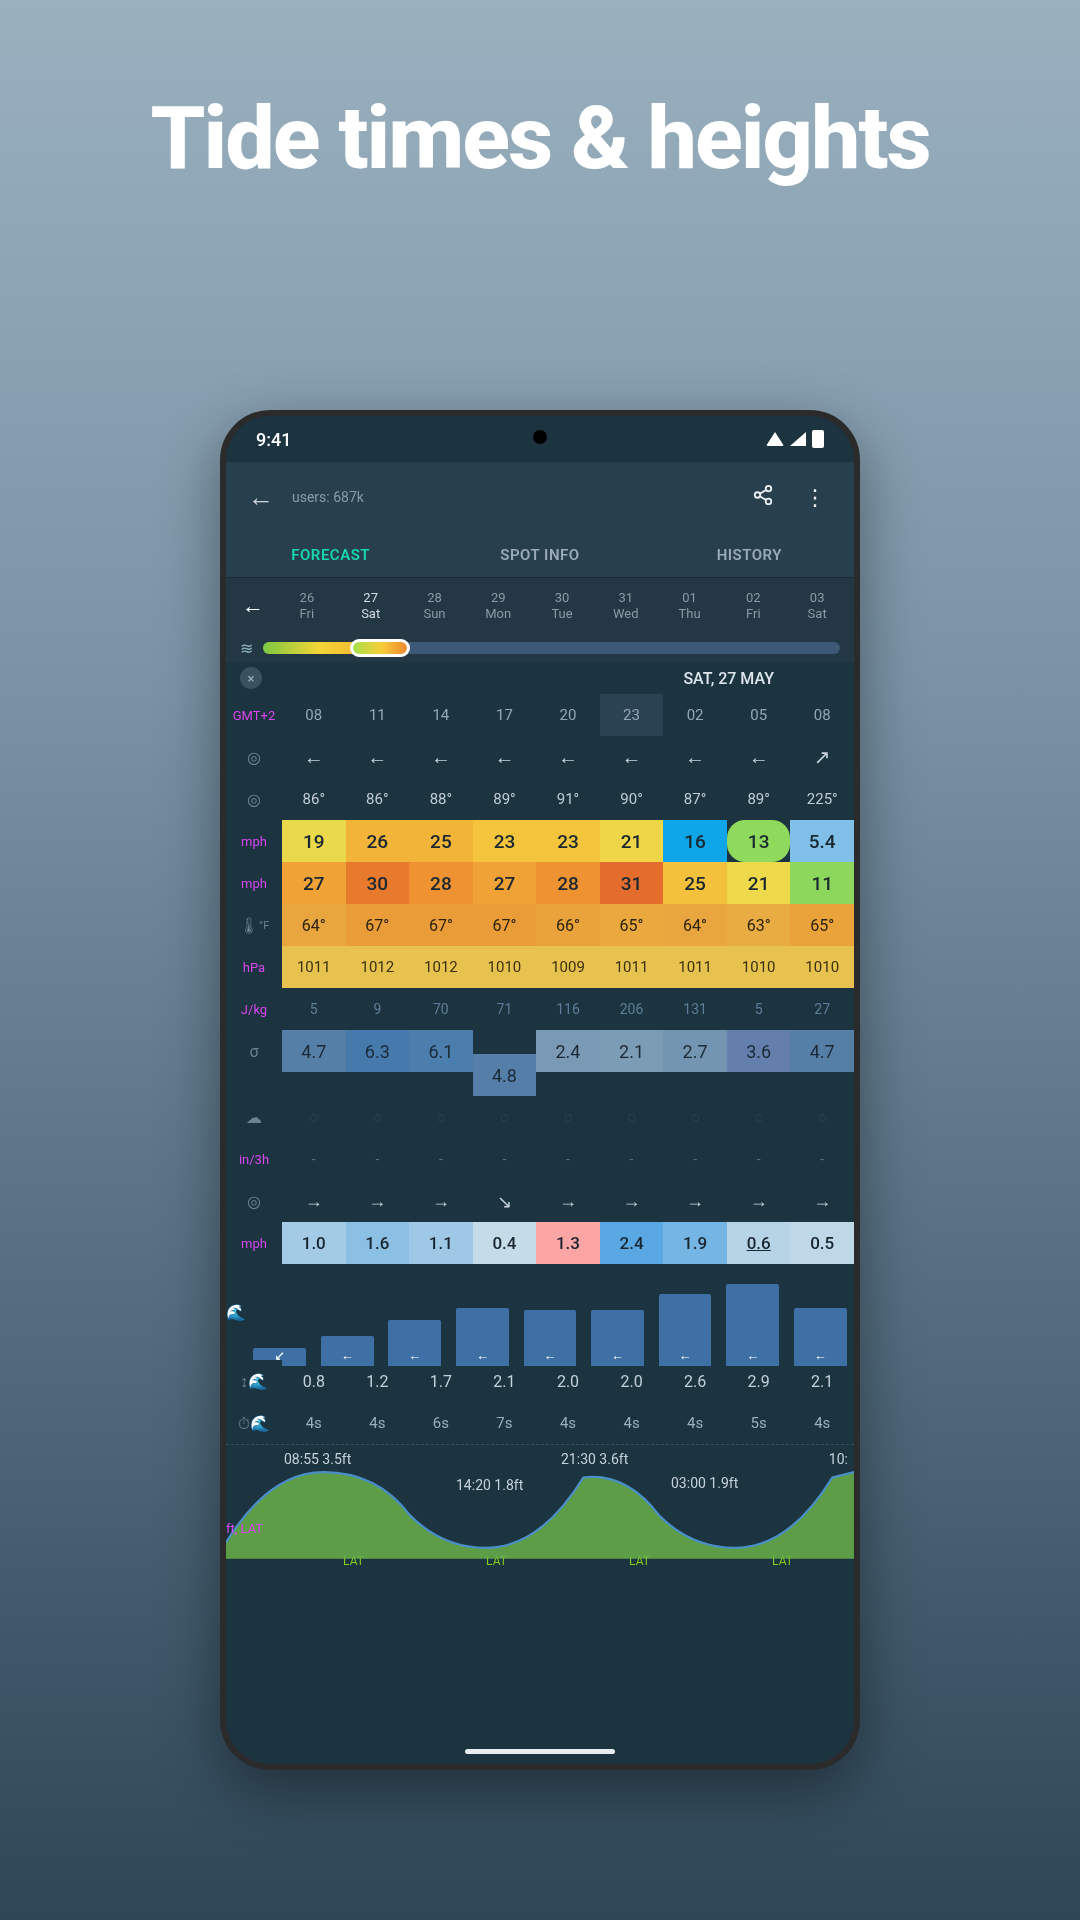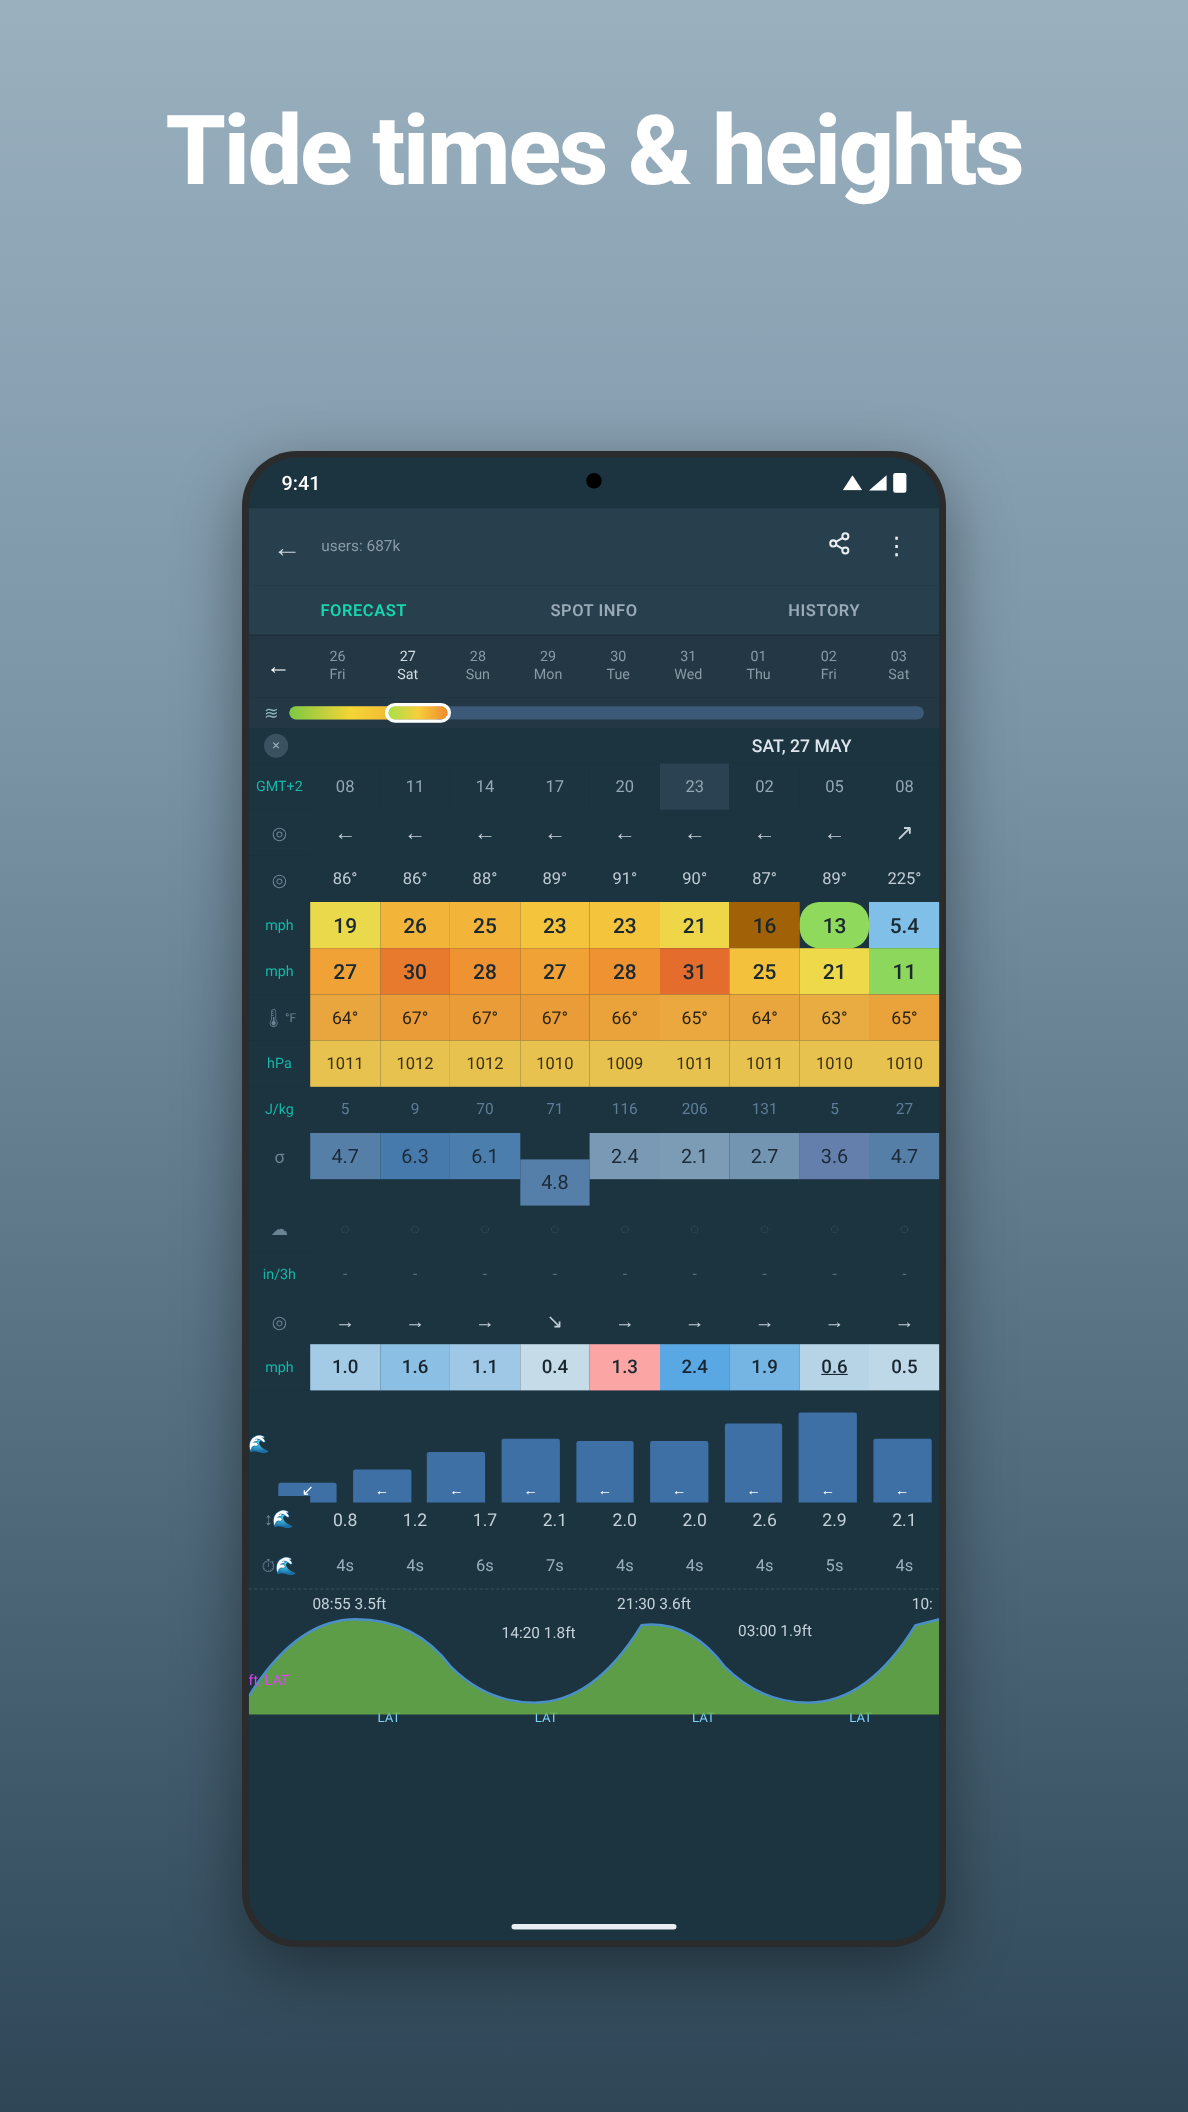--- a/index.html
+++ b/index.html
@@ -31,21 +31,21 @@
 .date-col.sel{color:#d3dce2}
 .slider-row{height:28px;display:flex;align-items:center;padding:0 14px;gap:10px;background:#233744}
 .wind-ico{color:#8fb5c0;font-size:16px}
 .slider{flex:1;height:12px;background:#3c5a78;border-radius:6px;position:relative}
 .slider-fill{position:absolute;left:0;height:100%;border-radius:6px;background:linear-gradient(90deg,#7cc843 0%,#f4d536 40%,#f09a2f 100%)}
 .slider-thumb{position:absolute;height:18px;width:60px;background:linear-gradient(90deg,#a7e04a,#f6cf3b,#f08a2f);border:3px solid #fff;border-radius:10px;top:-3px}
 .date-label-row{height:32px;display:flex;align-items:center;background:#1c3340;padding-left:14px}
 .close-chip{width:22px;height:22px;background:#3a5260;border-radius:11px;color:#9fb4c0;font-size:13px;display:flex;align-items:center;justify-content:center}
 .date-label{margin-left:auto;margin-right:80px;color:#dde6ec;font-size:16px;font-weight:500}
 .grid{display:grid;grid-template-columns:56px repeat(9,1fr)}
-.rh{height:42px;display:flex;align-items:center;justify-content:center;color:#14b8a6;font-size:13px;background:#1c3340}
+.rh{height:42px;display:flex;align-items:center;justify-content:center;color:#d946ef;font-size:13px;background:#1c3340}
 .rh.ico{font-size:16px;color:#6a8494}
 .cell{height:42px;display:flex;align-items:center;justify-content:center;font-size:16px;color:#d0dae0}
 .hours .cell{color:#94a8b4;font-size:15px;background:#1c3340}
 .hours .cell.sel{background:#2a4252}
 .dir .cell{color:#c6d2da;font-size:20px}
 .deg .cell{color:#c0ccd4;font-size:15px}
 .wind1 .cell,.wind2 .cell{color:#1a2830;font-size:19px;font-weight:500}
 .temp .cell{color:#2b2310;font-size:16px}
 .hpa .cell{color:#3a3012;font-size:15px}
 .jkg .cell{color:#5d7e98;font-size:14px}
@@ -64,21 +64,21 @@
 .tide-area{height:110px;position:relative;background:#1c3340;border-top:1px dashed #3a5260}
 .tide-svg{position:absolute;inset:0}
 .tide-lbl{position:absolute;color:#c5d2da;font-size:14px}
 .tide-lbl.t1{left:58px;top:6px}
 .tide-lbl.t2{left:230px;top:32px}
 .tide-lbl.t3{left:335px;top:6px}
 .tide-lbl.t4{left:445px;top:30px}
 .tide-lbl.t5{right:6px;top:6px}
 .tide-unit{position:absolute;left:0;bottom:18px;color:#d946ef;font-size:13px}
 .tick-row{height:24px;display:flex;background:#1c3340;padding-left:56px}
-.tick{flex:1;text-align:center;color:#7dd3fc;font-size:12px}
+.tick{flex:1;text-align:center;color:#84cc16;font-size:12px}
 .home-ind{position:absolute;bottom:10px;left:50%;transform:translateX(-50%);width:150px;height:5px;background:#e8eef2;border-radius:3px}
 </style>
 </head>
 <body>
 
 <div class="backdrop"></div>
 <div class="headline">Tide times &amp; heights</div>
 
 <div class="phone">
 <div class="phone-inner">
@@ -185,21 +185,21 @@
       </div>
 <div class="grid wind1">
   <div class="rh">mph</div>
 
 <div class="cell" style="background: rgb(234, 217, 74);">19</div>
         <div class="cell" style="background: rgb(242, 180, 57);">26</div>
         <div class="cell" style="background: rgb(242, 180, 57);">25</div>
         <div class="cell" style="background: rgb(244, 196, 60);">23</div>
         <div class="cell" style="background: rgb(244, 196, 60);">23</div>
         <div class="cell" style="background: rgb(239, 213, 72);">21</div>
-        <div class="cell" style="background: #a16207; text-align: right;">16</div>
+        <div class="cell" style="background: #0ea5e9; text-align: right;">16</div>
         <div class="cell" style="background: rgb(143, 217, 92); border-radius: 18px;">13</div>
         <div class="cell" style="background: rgb(127, 191, 232);">5.4</div>
       </div>
 <div class="grid wind2">
   <div class="rh">mph</div>
 
 <div class="cell" style="background: rgb(240, 162, 54);">27</div>
         <div class="cell" style="background: rgb(232, 122, 46);">30</div>
         <div class="cell" style="background: rgb(238, 146, 50);">28</div>
         <div class="cell" style="background: rgb(240, 162, 54);">27</div>

